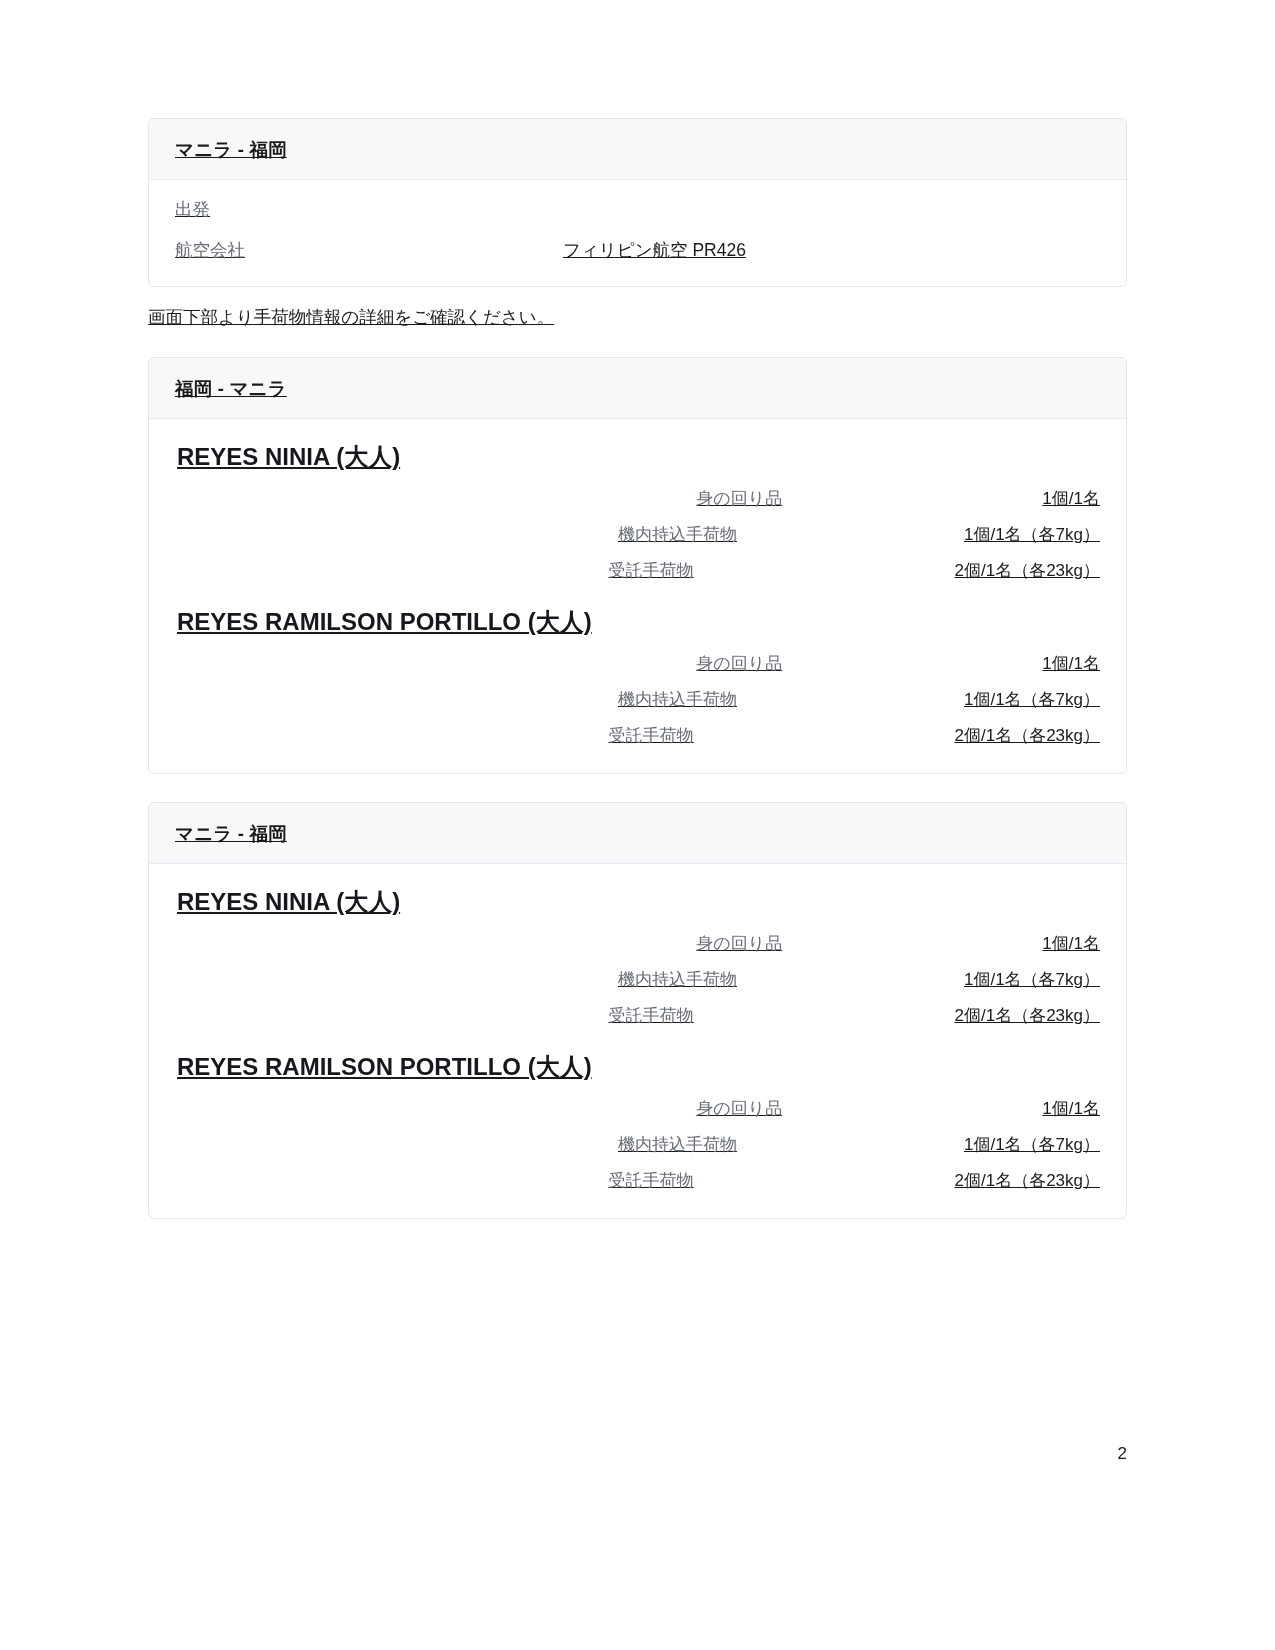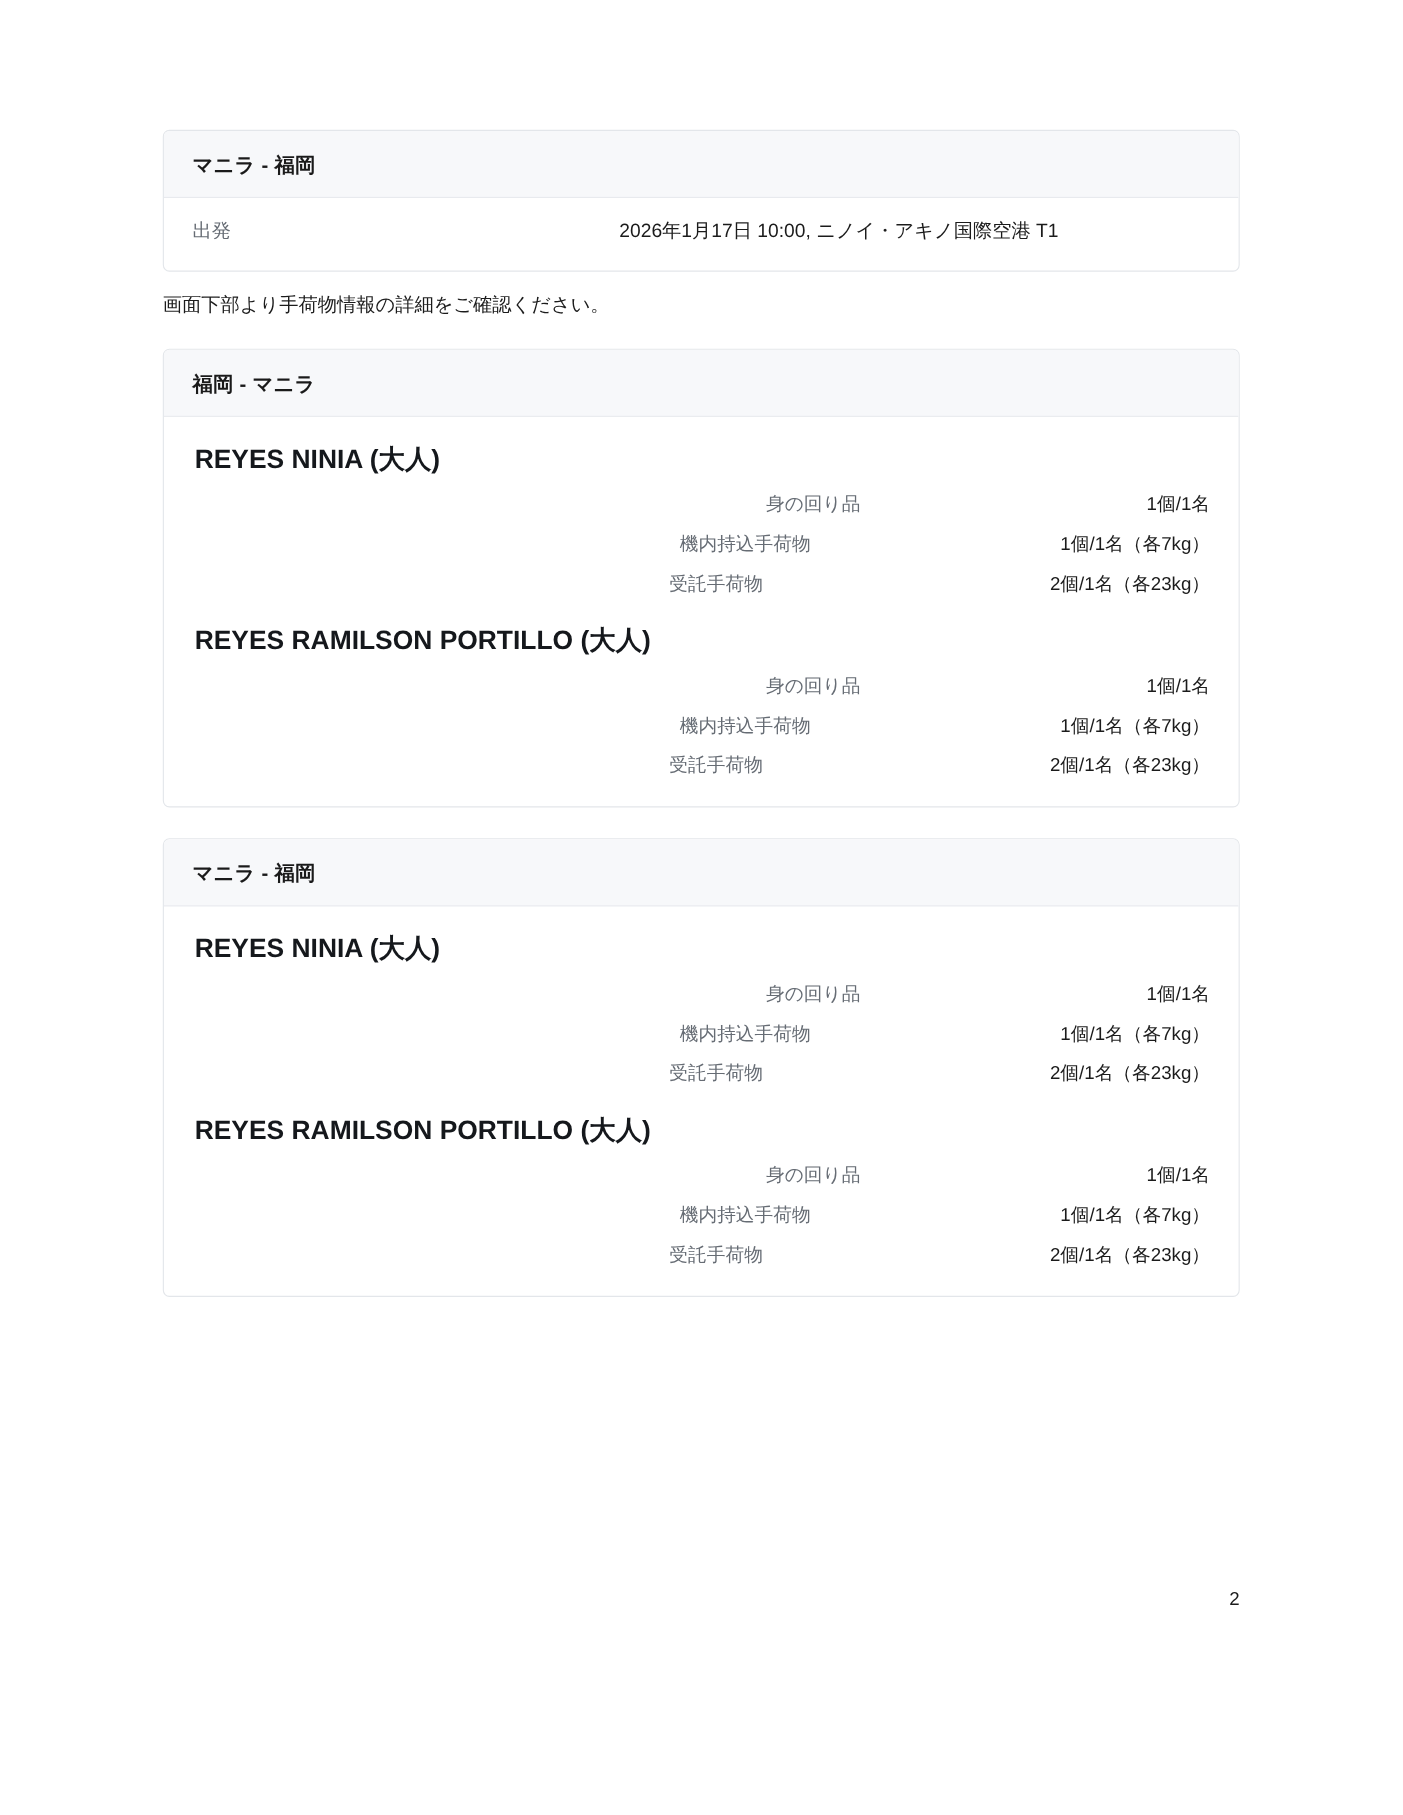--- a/index.html
+++ b/index.html
@@ -15,20 +15,21 @@
     color: #1a1a1a;
     -webkit-font-smoothing: antialiased;
   }
   .page {
     position: absolute;
     top: 0; left: 0;
     width: 1275px;
     height: 1197px;
     box-sizing: border-box;
     padding: 118px 148px 0 148px;
+    text-decoration: underline;
   }
 
   
   .card {
     border: 1px solid #e3e6ea;
     border-radius: 6px;
     background: #ffffff;
     overflow: hidden;
   }
   .card-header {
@@ -122,24 +123,27 @@
 <body>
 
 <div class="page">
 
   <div class="card">
     <div class="card-header">マニラ - 福岡</div>
     <div class="card-body">
 
       <div class="itin-row">
         <div class="itin-label">出発</div>
-        <div class="itin-value">2026年1月17日 10:00, ニノイ・アキノ国際空港 T1</div>
-      </div>
-
-
+      </div>
+
+
+      <div class="itin-row">
+        <div class="itin-label">航空会社</div>
+        <div class="itin-value">フィリピン航空 PR426</div>
+      </div>
 
     </div>
   </div>
 
   <p class="section-desc">画面下部より手荷物情報の詳細をご確認ください。</p>
 
   <div class="card bag-card">
     <div class="card-header">福岡 - マニラ</div>
     <div class="card-body bag-body">
 

